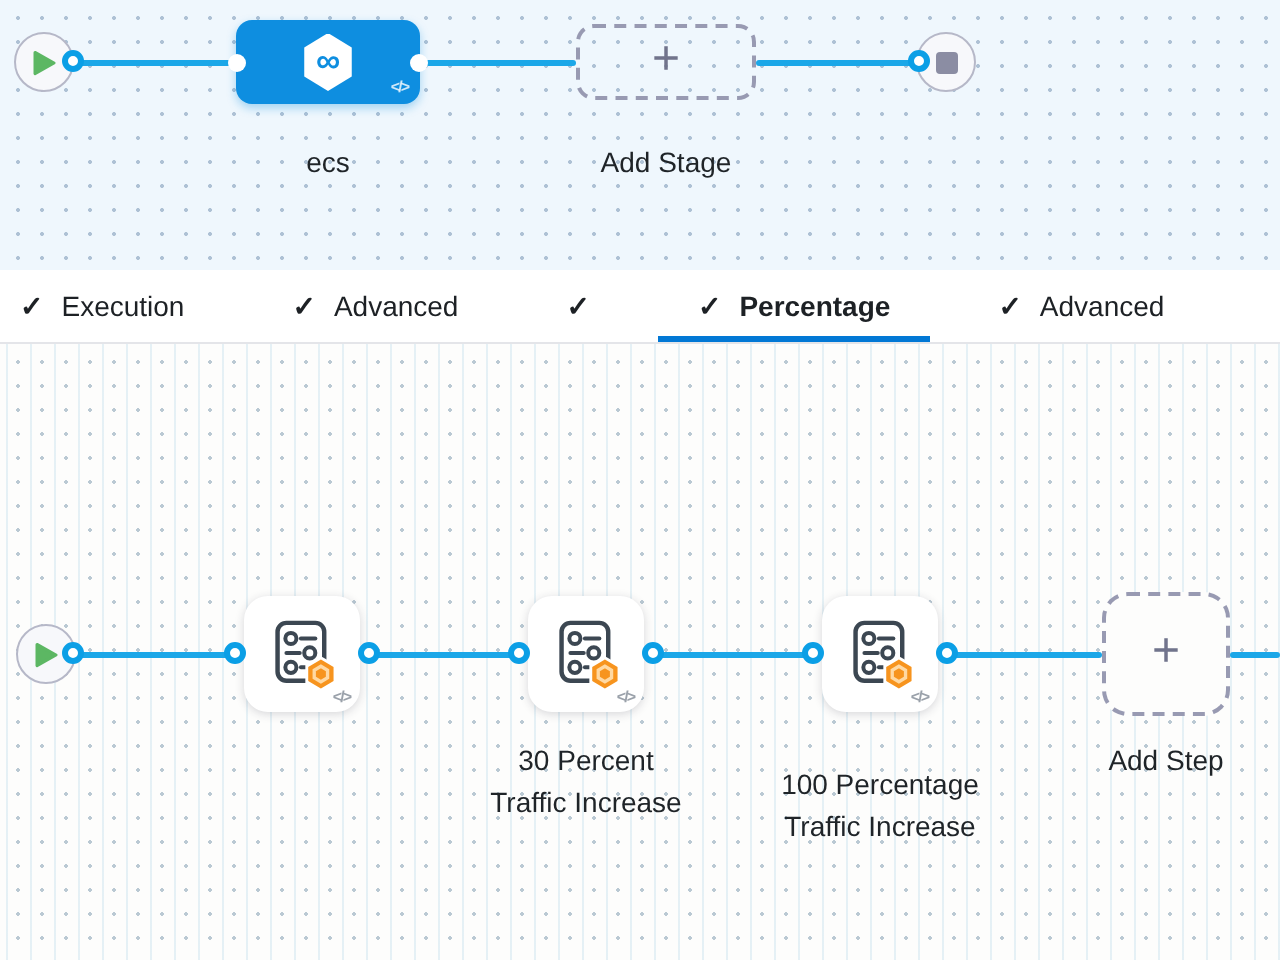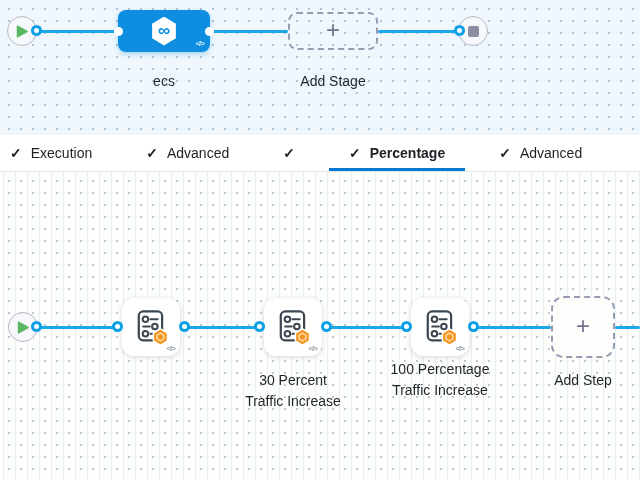--- a/index.html
+++ b/index.html
@@ -200,18 +200,18 @@
       <span class="code-glyph">&lt;/&gt;</span>
     </div>
     <div class="ring" style="left:468px;top:149px"></div>
 
     <div class="add-box add-step">
       <span class="plus">+</span>
     </div>
 
     <div class="node-label" style="left:223px;top:198px;width:140px">30 Percent
 Traffic Increase</div>
-    <div class="node-label" style="left:370px;top:187px;width:140px">100 Percentage
+    <div class="node-label" style="left:370px;top:210px;width:140px">100 Percentage
 Traffic Increase</div>
     <div class="node-label" style="left:513px;top:198px;width:140px">Add Step</div>
   </div>
 
 </div>
 
 </body></html>

